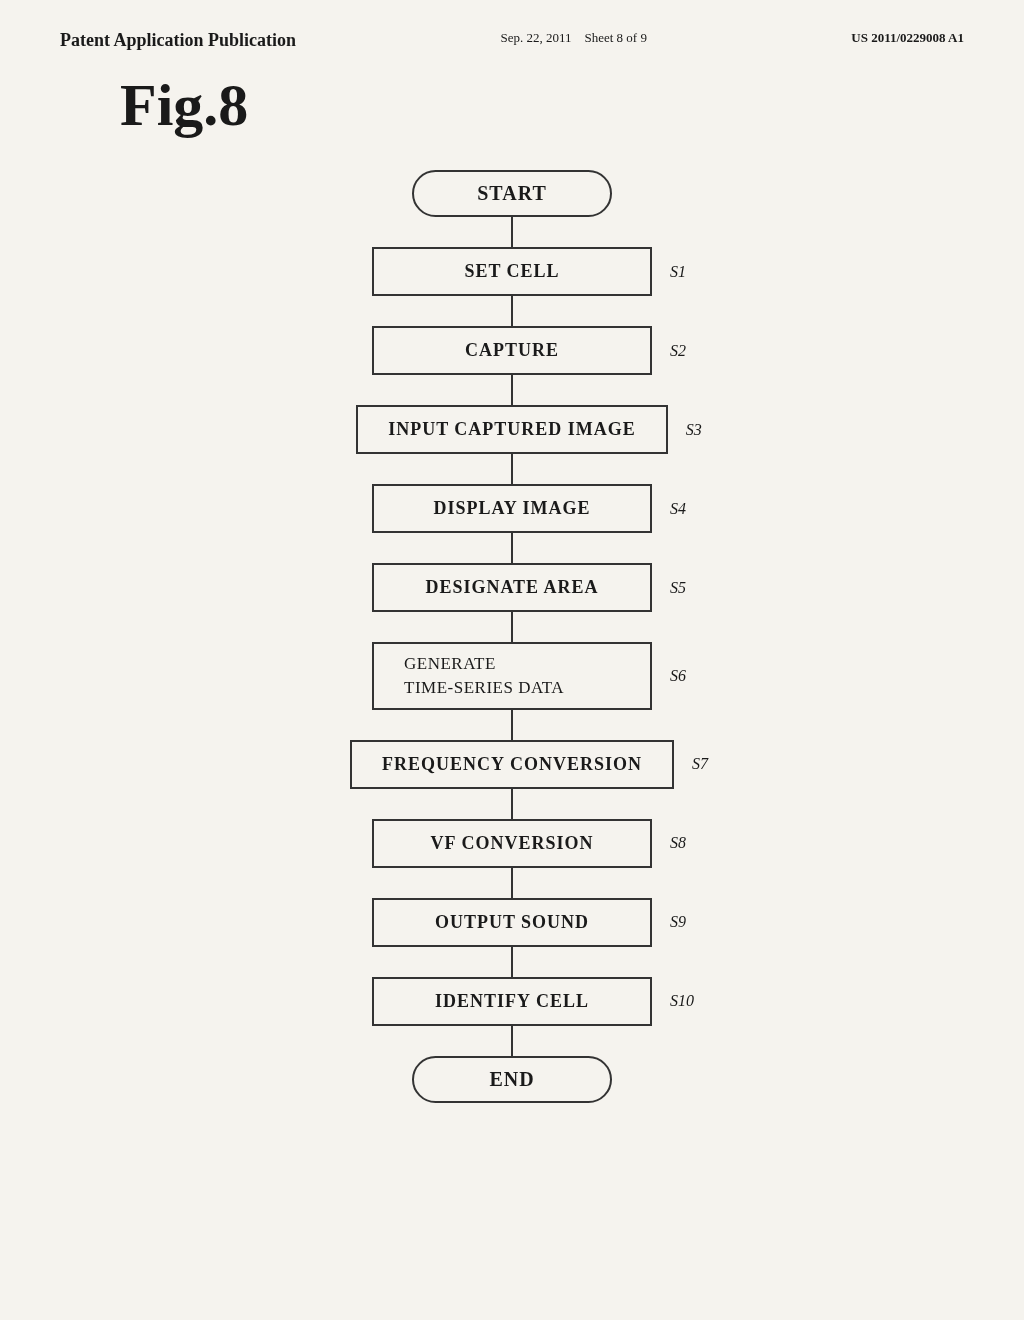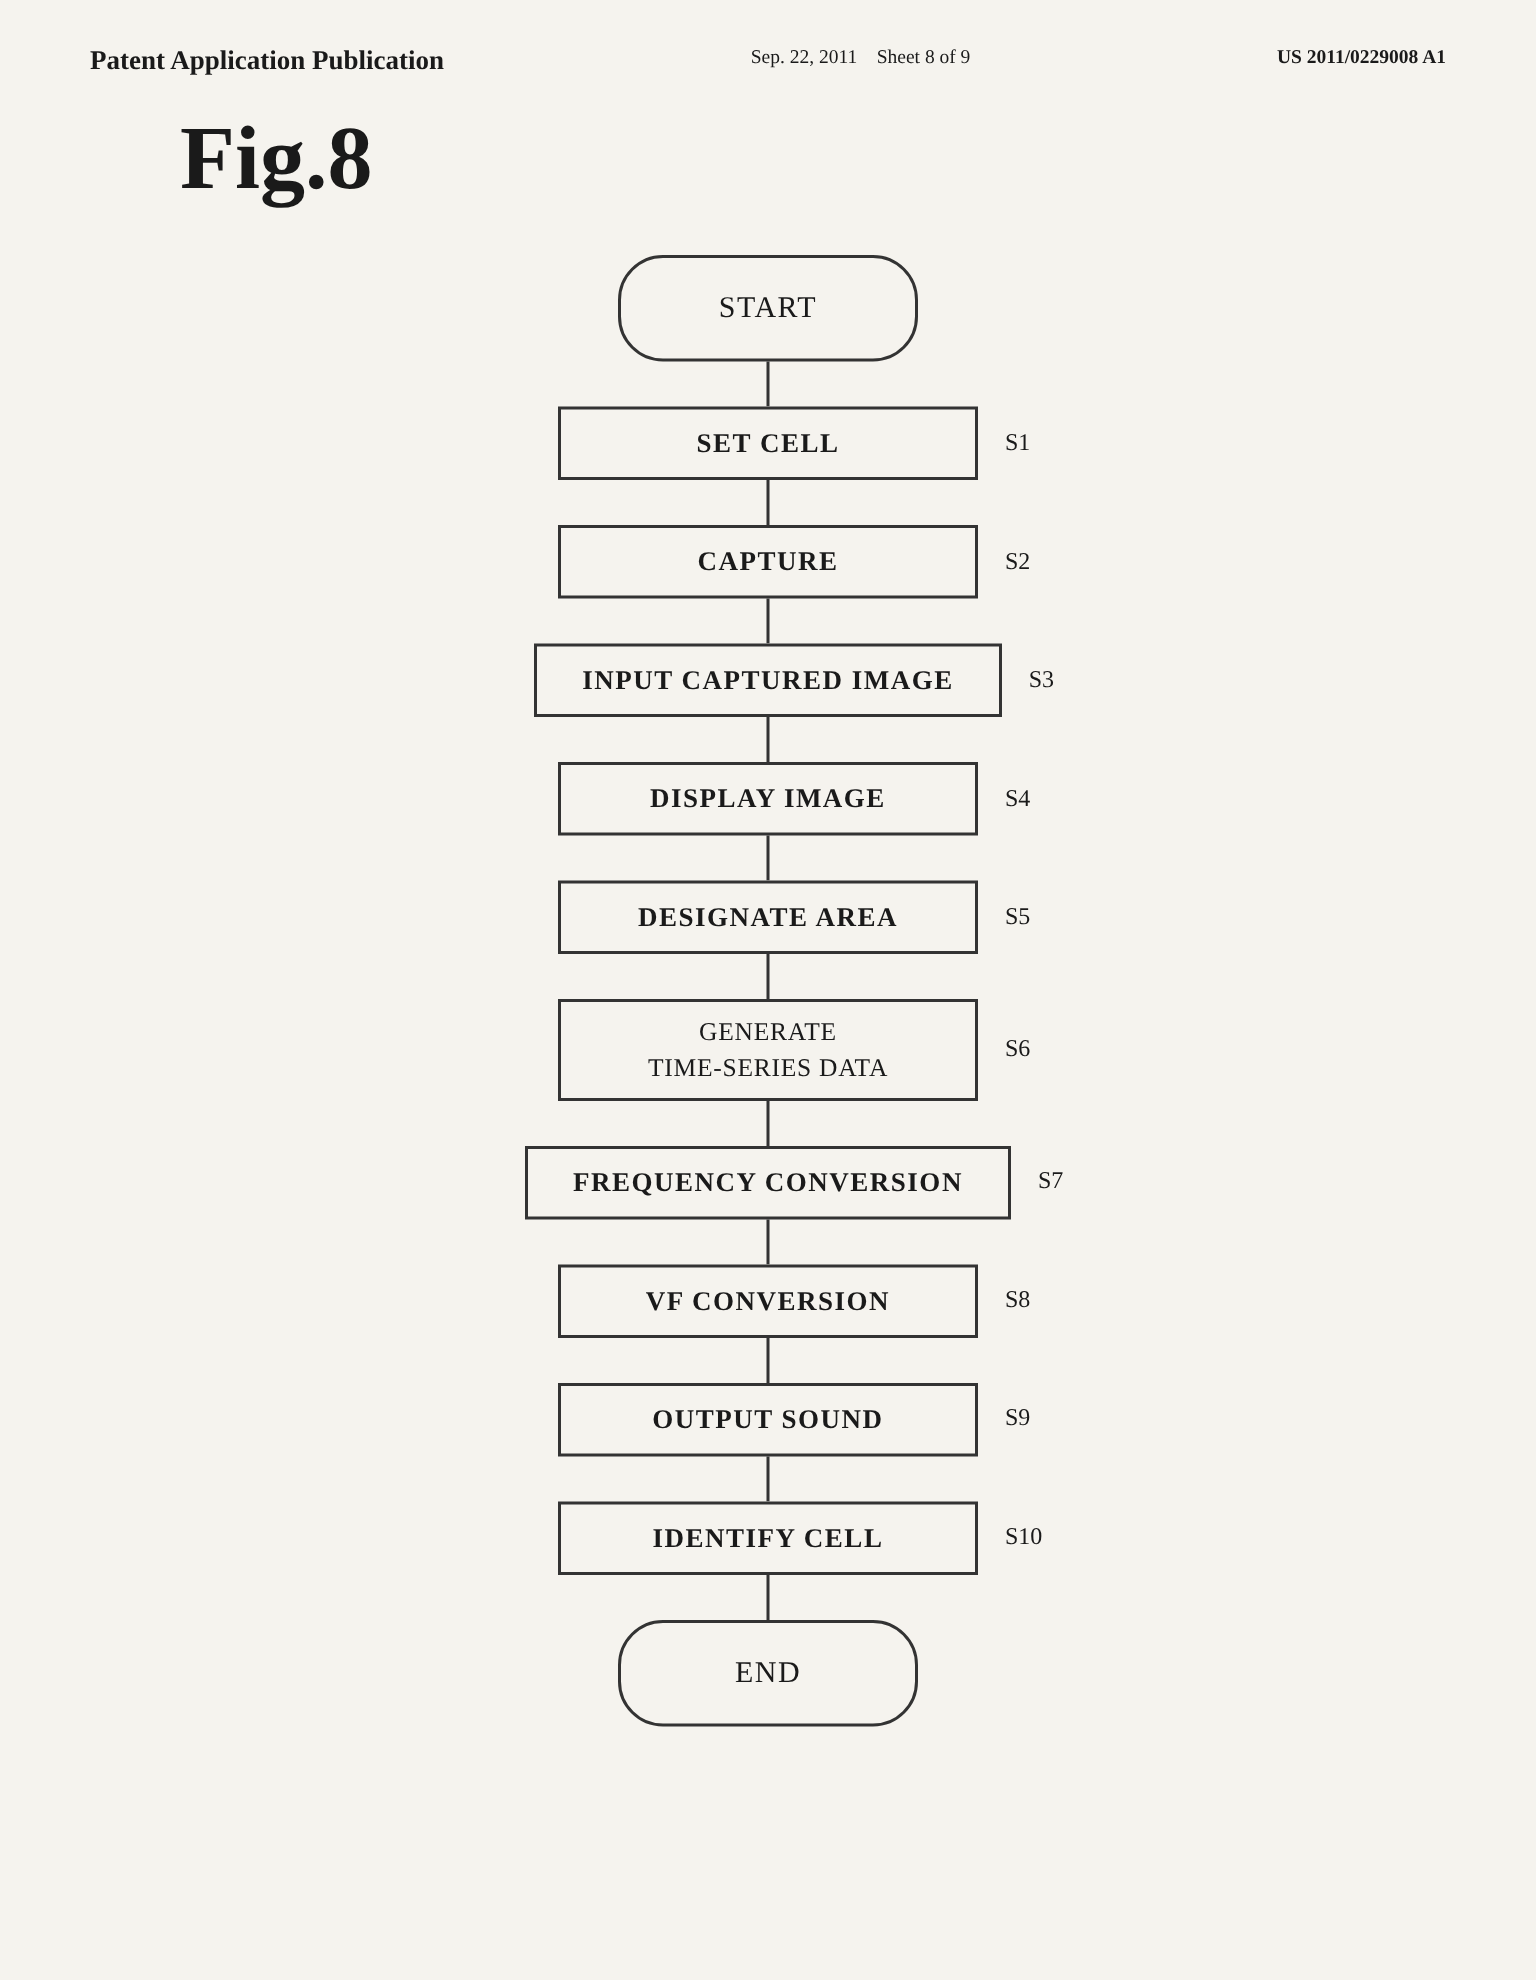--- a/index.html
+++ b/index.html
@@ -56,23 +56,23 @@
       display: flex;
       flex-direction: column;
       align-items: center;
       margin-top: 10px;
       position: relative;
     }
 
     .rounded-box {
       border: 2px solid #333;
       border-radius: 30px;
-      padding: 22px 40px;
+      padding: 10px 40px;
       font-size: 20px;
-      font-weight: normal;
+      font-weight: bold;
       background: #f5f3ee;
       min-width: 200px;
       text-align: center;
       letter-spacing: 1px;
     }
 
     .rect-box {
       border: 2px solid #333;
       border-radius: 0;
       padding: 12px 30px;
@@ -82,20 +82,21 @@
       min-width: 280px;
       text-align: center;
       letter-spacing: 1px;
     }
 
     .step-label {
       font-size: 16px;
       margin-left: 18px;
       white-space: nowrap;
       font-family: 'Times New Roman', Times, serif;
+      font-style: italic;
     }
 
     .connector-v {
       width: 2px;
       height: 30px;
       background: #333;
       margin: 0 auto;
     }
 
     .connector-with-arrow {
@@ -117,21 +118,20 @@
       justify-content: flex-start;
       align-items: center;
     }
 
     .multi-line-box {
       border: 2px solid #333;
       padding: 8px 30px;
       font-size: 17px;
       background: #f5f3ee;
       min-width: 280px;
-      text-align: center;
       line-height: 1.4;
       letter-spacing: 0.5px;
     }
   </style>
 </head>
 <body>
 
 <div class="page">
 
   <div class="header">

